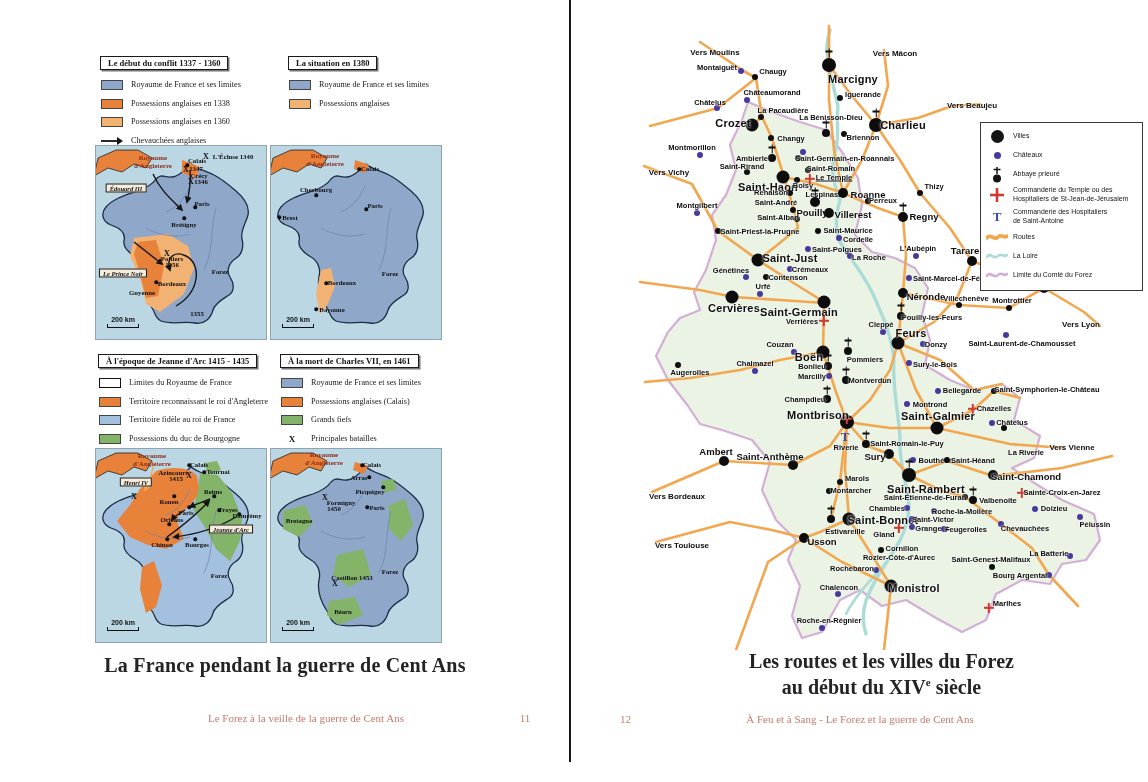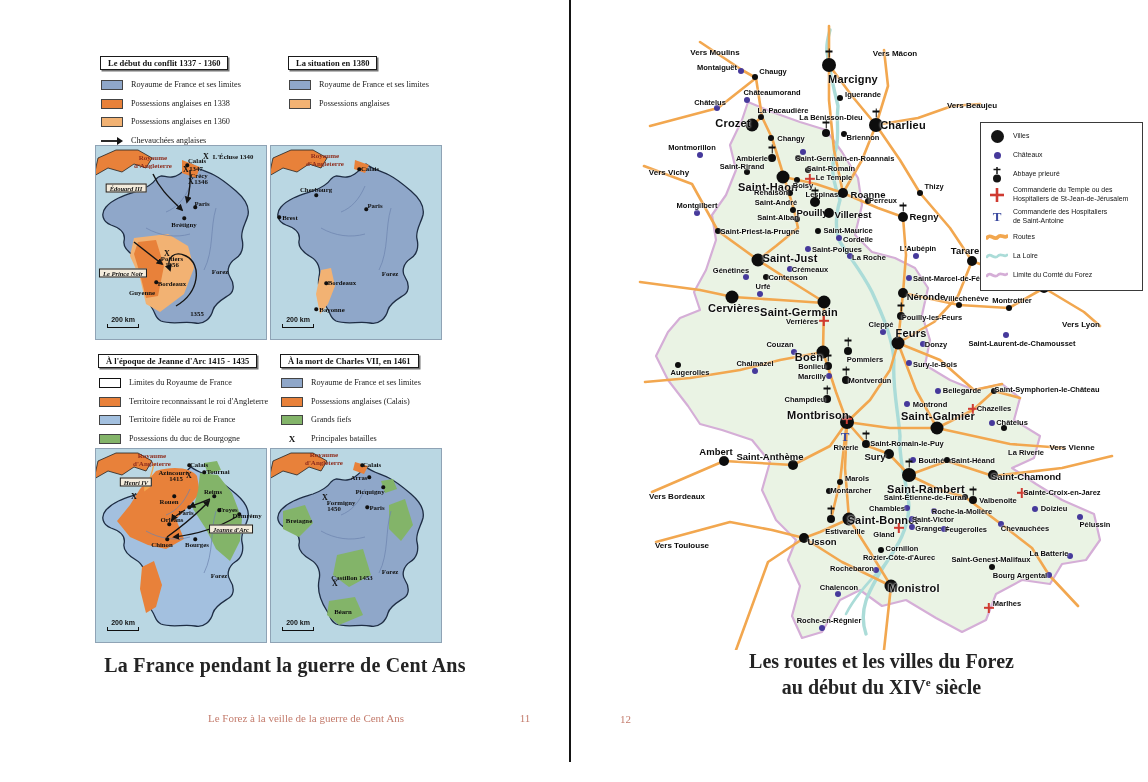--- a/index.html
+++ b/index.html
@@ -465,21 +465,21 @@
         <div class="tlbl lg" style="left: 193px; top: 187px;">Saint-Haon</div>
         <div class="sym" style="height: 6px; width: 6px; left: 222px; top: 180px;"></div>
         <div class="tlbl" style="left: 228px; top: 185px;">Boisy</div>
         <div class="sym ch" style="height: 6px; width: 6px; left: 228px; top: 152px;"></div>
         <div class="tlbl" style="left: 251px; top: 150px; margin-top: 44px;">Lespinasse</div>
         <div class="sym" style="height: 6px; width: 6px; left: 223px; top: 158px;"></div>
         <div class="tlbl" style="left: 270px; top: 158px;">Saint-Germain-en-Roannais</div>
         <div class="sym" style="height: 6px; width: 6px; left: 233px; top: 170px;"></div>
         <div class="tlbl" style="left: 256px; top: 168px;">Saint-Romain</div>
         <div class="rcross" style="left: 235px; top: 179px;"></div>
-        <div class="tlbl" style="left: 259px; top: 177px;">Le Temple</div>
+        <div class="tlbl" style="left: 259px; top: 177px; text-decoration: underline;">Le Temple</div>
         <div class="sym" style="height: 6px; width: 6px; left: 215px; top: 193px;"></div>
         <div class="tlbl" style="left: 196px; top: 192px;">Renaison</div>
         <div class="sym" style="height: 6px; width: 6px; left: 218px; top: 210px;"></div>
         <div class="tlbl" style="left: 201px; top: 202px;">Saint-André</div>
         <div class="sym" style="height: 10px; width: 10px; left: 240px; top: 202px;"></div>
         <div class="bcross" style="left: 240px; top: 192px;"></div>
         <div class="tlbl md" style="left: 237px; top: 212px;">Pouilly</div>
         <div class="sym" style="height: 10px; width: 10px; left: 268px; top: 193px;"></div>
         <div class="tlbl md" style="left: 293px; top: 194px;">Roanne</div>
         <div class="sym" style="height: 6px; width: 6px; left: 293px; top: 201px;"></div>
@@ -745,15 +745,16 @@
             </svg>
           </span>
           <span class="flg-lb">Limite du Comté du Forez</span>
         </div>
       </div>
     <div id="caption-right">
       <div>Les routes et les villes du Forez</div>
       <div><span>au début du XIV</span><sup>e</sup><span> siècle</span></div>
     </div>
     <div id="footer-right-page" class="footer">12</div>
+    <div id="footer-right-text" class="footer">À Feu et à Sang - Le Forez et la guerre de Cent Ans</div>
   </div>
 
 </div>
 
 </body></html>

